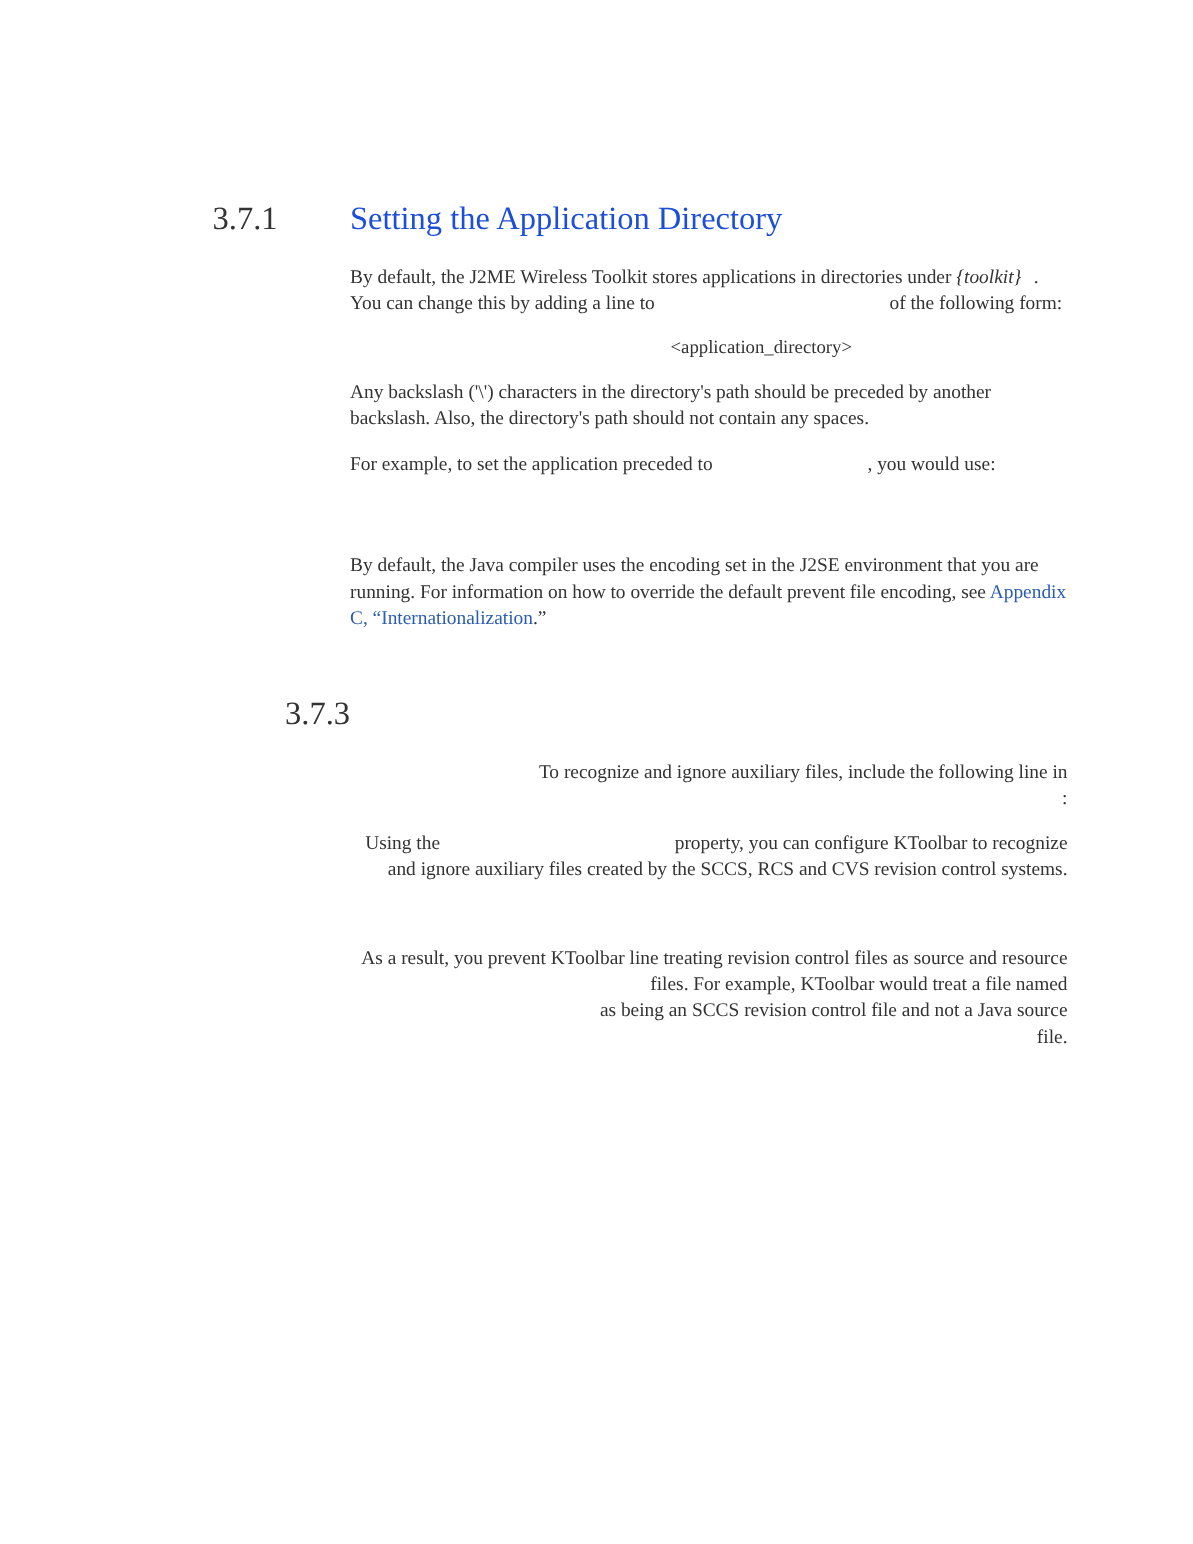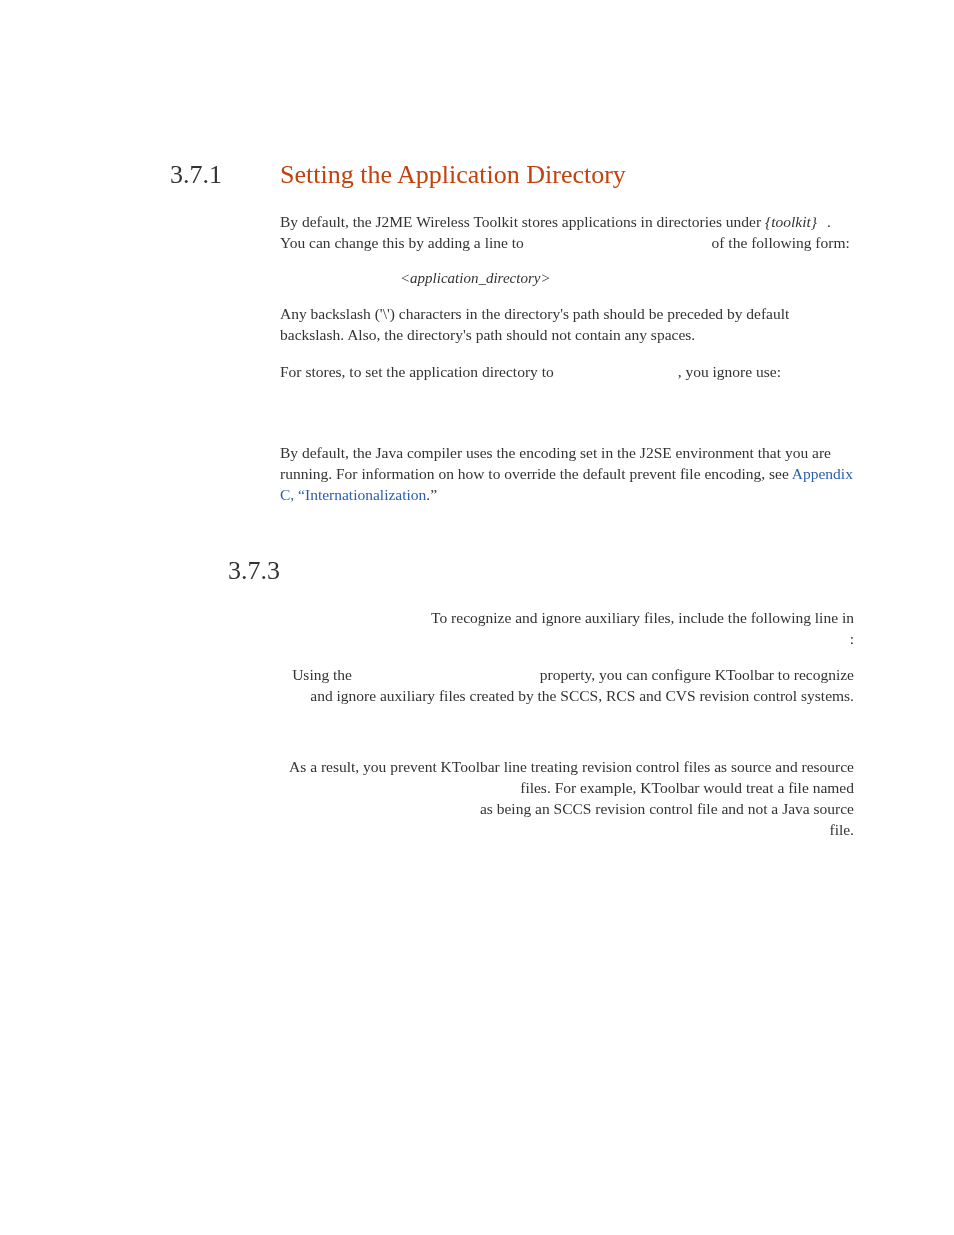--- a/index.html
+++ b/index.html
@@ -28,38 +28,38 @@
   .sec-num {
     width: 110px;
     flex: 0 0 110px;
     font-size: 26px;
     font-weight: 400;
     color: #333;
   }
   .sec-title {
     font-size: 26px;
     font-weight: 400;
-    color: #c2410c;
+    color: #1d4ed8;
   }
   .body-block {
     margin-left: 110px;
     font-size: 15.5px;
     line-height: 1.35;
     color: #333;
   }
   .body-block p {
     margin: 16px 0 14px 0;
   }
   .italic {
     font-style: italic;
   }
   .codeblock {
-    margin: 6px 0 14px 120px;
-    font-style: italic;
+    margin: 6px 0 14px 84px;
     font-size: 15px;
+    text-align: center;
   }
   a.link {
     color: #2a5db0;
     text-decoration: none;
   }
   .inline-gap {
     display: inline-block;
     width: 10px;
   }
 </style>
@@ -71,23 +71,23 @@
   <div class="section">
     <div class="heading-row">
       <div class="sec-num">3.7.1</div>
       <div class="sec-title">Setting the Application Directory</div>
     </div>
     <div class="body-block">
       <p>
         <span>By default, the J2ME Wireless Toolkit stores applications in directories under </span><span class="italic">{toolkit}</span><span class="inline-gap"></span><span>. You can change this by adding a line to </span><span class="inline-gap" style="width:180px;"></span><span> of the following form:</span>
       </p>
       <div class="codeblock">&lt;application_directory&gt;</div>
-      <p>Any backslash ('\') characters in the directory's path should be preceded by default backslash. Also, the directory's path should not contain any spaces.</p>
+      <p>Any backslash ('\') characters in the directory's path should be preceded by another backslash. Also, the directory's path should not contain any spaces.</p>
       <p>
-        <span>For stores, to set the application directory to </span><span class="inline-gap" style="width:120px;"></span><span>, you ignore use:</span>
+        <span>For example, to set the application preceded to </span><span class="inline-gap" style="width:120px;"></span><span>, you would use:</span>
       </p>
     </div>
   </div>
 
   <div class="section" style="margin-top:60px;">
     <div class="body-block">
       <p>
         <span>By default, the Java compiler uses the encoding set in the J2SE environment that you are running. For information on how to override the default prevent file encoding, see </span><a href="#" class="link">Appendix C,  “Internationalization</a><span>.”</span>
       </p>
     </div>

